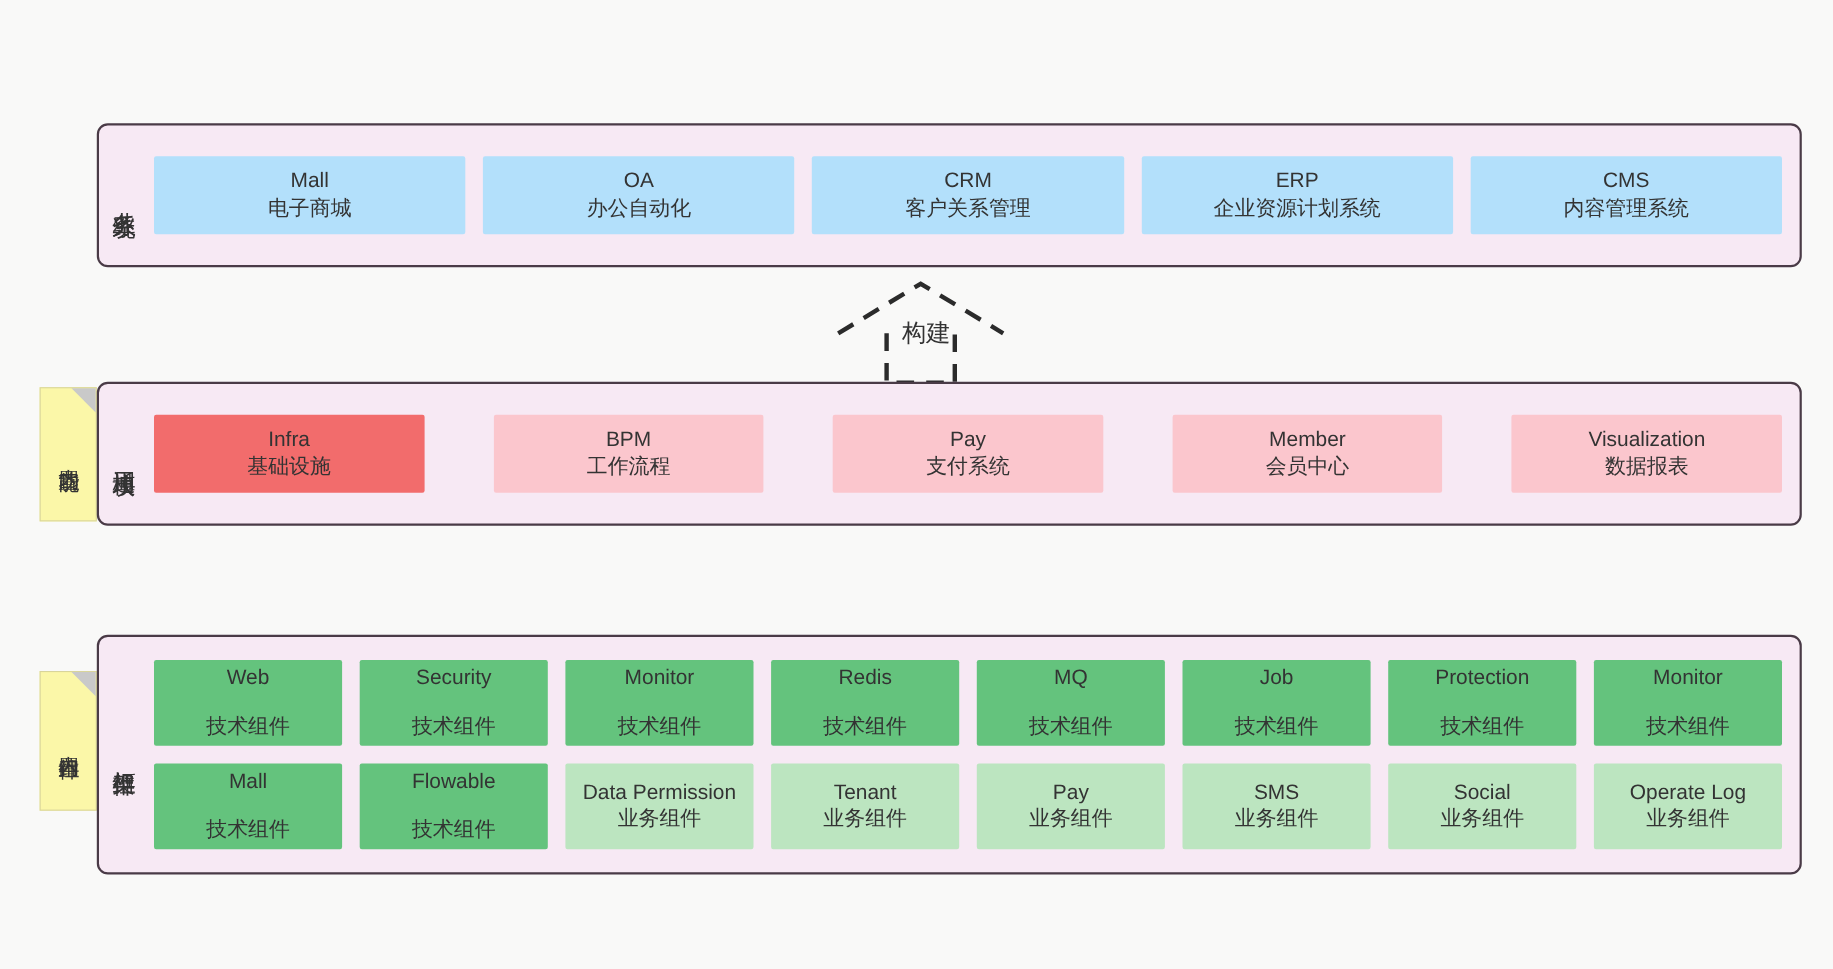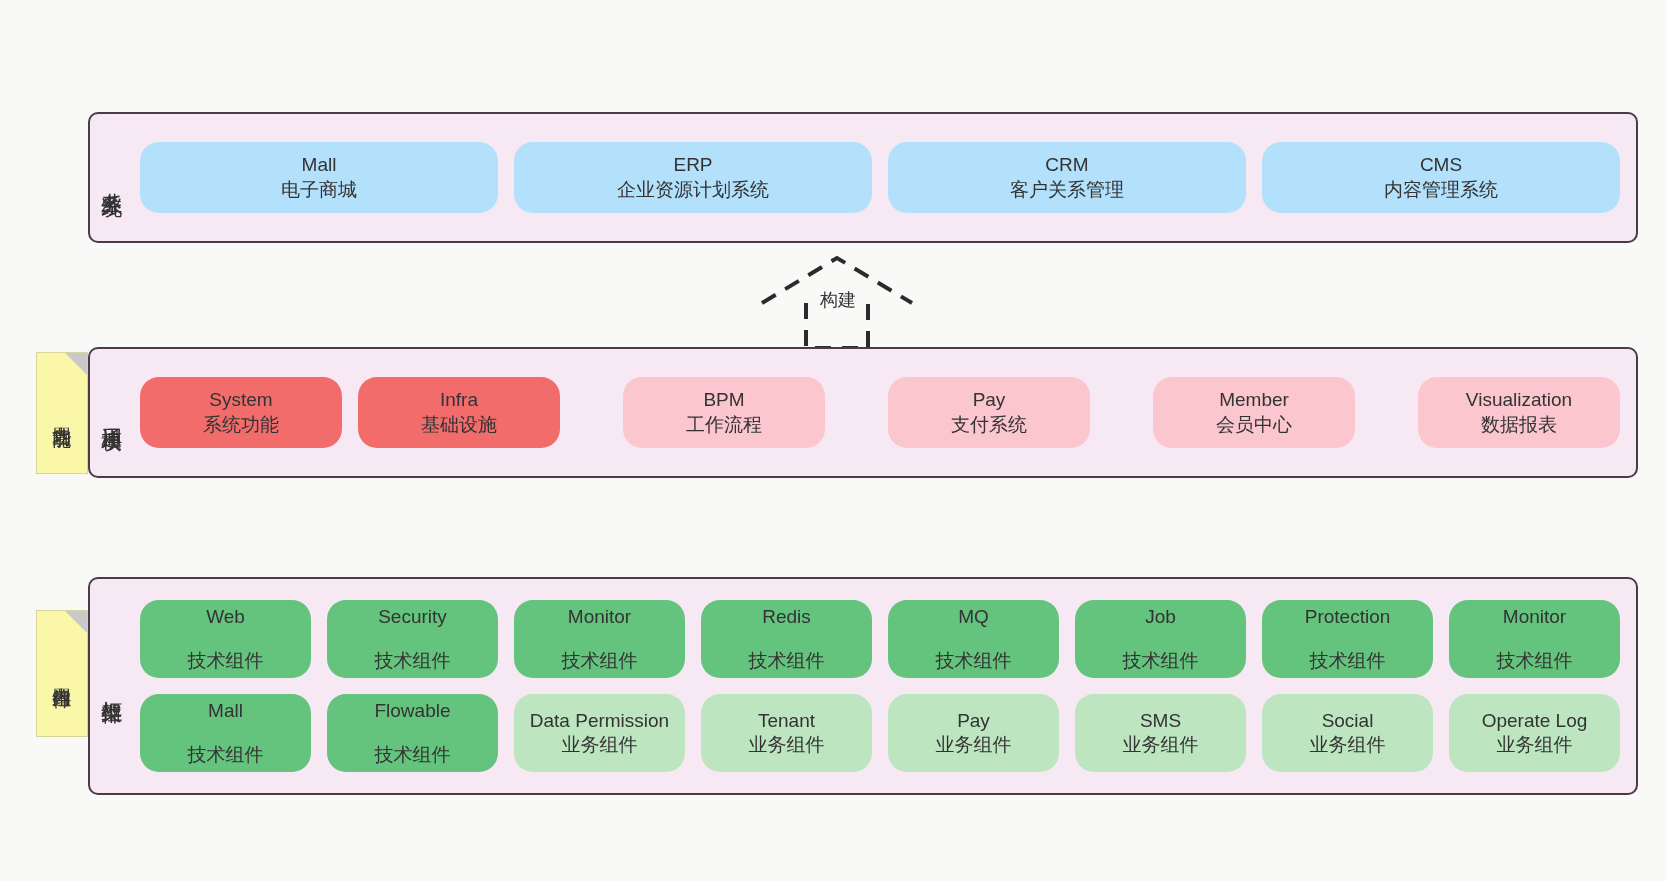--- a/index.html
+++ b/index.html
@@ -57,21 +57,21 @@
   .row {
     display: flex;
     gap: 16px;
     align-items: stretch;
   }
 
   
   .card {
     flex: 1 1 0;
     box-sizing: border-box;
-    border-radius: 19px;
+    border-radius: 2px;
     display: flex;
     flex-direction: column;
     align-items: center;
     justify-content: center;
     text-align: center;
     font-size: 19px;
     line-height: 1.28;
     color: #333333;
     padding: 6px 4px;
   }
@@ -131,21 +131,21 @@
     width: 190px;
     height: 105px;
   }
   #connector-build     { left: 742px; top: 248px; }
   #connector-implement { left: 758px; top: 478px; }
 
   .connector svg { display: block; overflow: visible; }
 
   .connector-label {
     position: absolute;
-    font-size: 18px;
+    font-size: 22px;
     color: #333333;
     background: transparent;
     white-space: nowrap;
   }
   #connector-build .connector-label     { left: 78px; top: 40px; }
   #connector-implement .connector-label { left: 78px; top: 40px; }
 </style>
 </head>
 <body>
 
@@ -154,29 +154,33 @@
   <div class="layer" id="layer-business">
     <div class="layer-title">业务系统</div>
     <div class="layer-body">
       <div class="row">
 
         <div class="card blue">
           <span class="c-title">Mall</span>
           <span class="c-sub">电子商城</span>
         </div>
 
+        <div class="card blue">
+          <span class="c-title">OA</span>
+          <span class="c-sub">办公自动化</span>
+        </div>
+
+        <div class="card blue">
+          <span class="c-title">CRM</span>
+          <span class="c-sub">客户关系管理</span>
+        </div>
 
         <div class="card blue">
           <span class="c-title">ERP</span>
           <span class="c-sub">企业资源计划系统</span>
-        </div>
-
-        <div class="card blue">
-          <span class="c-title">CRM</span>
-          <span class="c-sub">客户关系管理</span>
         </div>
 
         <div class="card blue">
           <span class="c-title">CMS</span>
           <span class="c-sub">内容管理系统</span>
         </div>
 
 
       </div>
     </div>
@@ -192,24 +196,20 @@
 
   <div class="sticky" id="sticky-modules">
     <span>内置功能</span>
   </div>
 
   <div class="layer" id="layer-modules">
     <div class="layer-title">通用模块</div>
     <div class="layer-body">
       <div class="row">
 
-        <div class="card red">
-          <span class="c-title">System</span>
-          <span class="c-sub">系统功能</span>
-        </div>
 
         <div class="card red">
           <span class="c-title">Infra</span>
           <span class="c-sub">基础设施</span>
         </div>
 
         <div class="card pink">
           <span class="c-title">BPM</span>
           <span class="c-sub">工作流程</span>
         </div>

